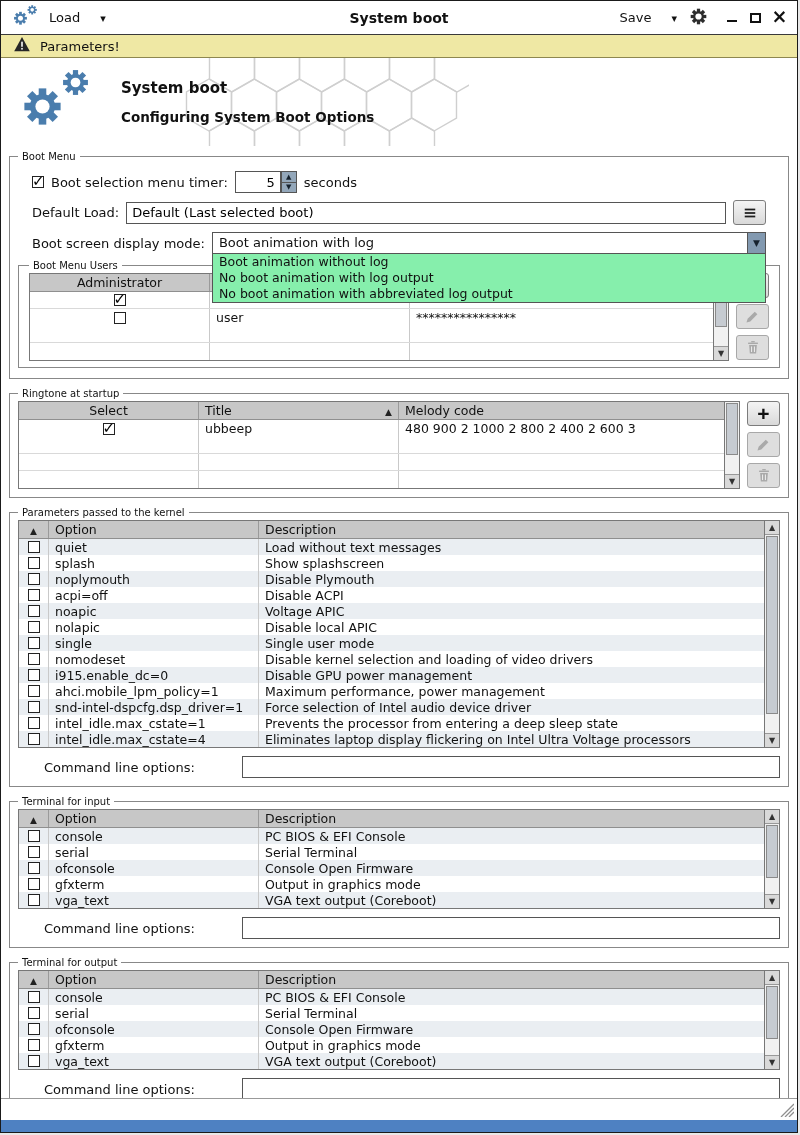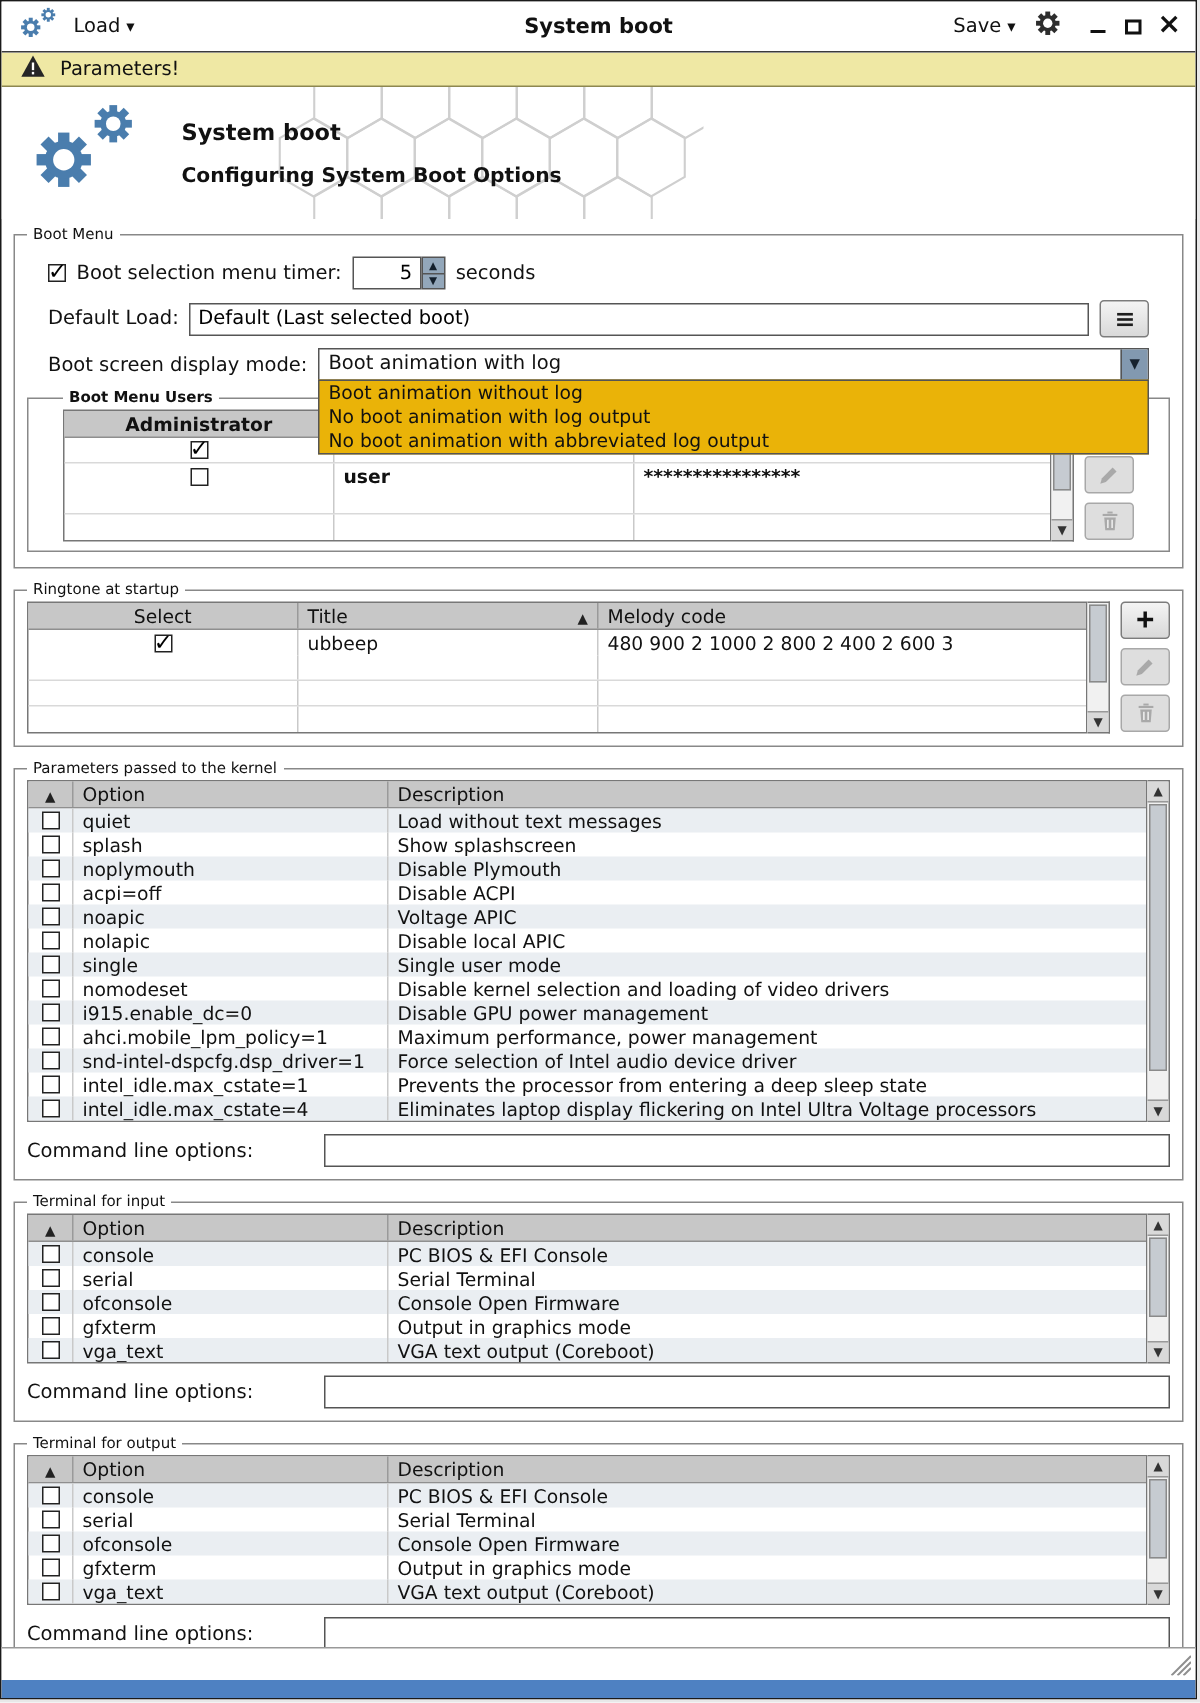--- a/index.html
+++ b/index.html
@@ -7,21 +7,21 @@
   body { font-family:"DejaVu Sans", sans-serif; font-size:13px; color:#111; }
   .window { width:798px; height:1133px; border:1px solid #1a1a1a; background:#fff;
             display:flex; flex-direction:column; position:relative; overflow:hidden; }
 
   
   .titlebar { height:34px; flex:none; display:flex; align-items:center; padding:0 10px;
               border-bottom:1px solid #3a3a3a; position:relative; background:#fff; }
   .tb-left { display:flex; align-items:center; gap:9px; z-index:1; }
   .tb-title { position:absolute; left:0; right:0; text-align:center; font-weight:bold; font-size:14px; }
   .tb-right { margin-left:auto; display:flex; align-items:center; gap:12px; z-index:1; }
-  .menu-btn { display:flex; align-items:center; gap:4px; cursor:pointer; font-size:13px; }
+  .menu-btn { display:flex; align-items:center; gap:20px; cursor:pointer; font-size:13px; }
   .caret::after { content:"▾"; font-size:11px; line-height:1; }
   .winbtns { display:flex; align-items:center; gap:9px; margin-left:4px; }
   .winbtn { display:flex; align-items:center; justify-content:center; width:15px; height:15px; cursor:pointer; }
   .min-glyph { width:10px; height:2px; background:#111; margin-top:6px; }
   .max-glyph { width:11px; height:10px; border:2px solid #111; }
   .close-glyph::after { content:"×"; font-size:19px; font-weight:bold; line-height:12px; }
 
   
   .attention { height:23px; flex:none; background:var(--warning_bg,#efe8a4);
                border-bottom:1px solid #8d8750; display:flex; align-items:center; gap:9px;
@@ -33,21 +33,21 @@
   .hexes { position:absolute; left:96px; top:-2px; z-index:0; }
   .logo-lg { z-index:1; flex:none; }
   .header-text { margin-left:26px; z-index:1; }
   .h-title { font-weight:bold; font-size:15px; margin-bottom:12px; }
   .h-sub { font-weight:bold; font-size:13.5px; }
 
   
   .content { flex:1; padding-top:2px; min-height:0; }
   fieldset { border:1px solid #888; margin:3px 8px 9px; padding:2px 8px 8px; min-width:0; }
   legend { font-size:10px; padding:0 4px; }
-  fieldset.sub { margin:6px 0 2px; padding:2px 23px 6px;font-weight:bold; }
+  fieldset.sub { margin:6px 0 2px; padding:2px 10px 6px; }
 
   .form-row { display:flex; align-items:center; gap:7px; margin:7px 14px; }
   .form-row label { flex:none; }
 
   .cb { width:12px; height:12px; border:1px solid #222; background:#fff; display:inline-block;
         position:relative; flex:none; cursor:pointer; }
   .cb.on::after { content:"✓"; position:absolute; left:-1px; top:-5px; font-size:15px; font-weight:bold; color:#000; }
 
   input[type=text] { font:inherit; border:1px solid #555; height:22px; padding:0 5px; background:#fff; }
   .spinbox { display:flex; align-items:stretch; height:22px; }
@@ -65,21 +65,21 @@
   .icon-btn.disabled { background:#dedede; border-color:#a8a8a8; cursor:default; }
   .plus::after { content:"+"; font-size:21px; font-weight:bold; line-height:1; color:#111; }
 
   
   .combobox { position:relative; flex:1; min-width:0; display:flex; align-items:stretch;
               border:1px solid #555; height:22px; background:#fff; cursor:pointer; }
   .combo-value { flex:1; padding:2px 6px; overflow:hidden; white-space:nowrap; }
   .combo-arrow { width:18px; flex:none; background:#8299b0; border-left:1px solid #555;
                  display:flex; align-items:center; justify-content:center; }
   .combo-arrow::after { content:"▼"; font-size:9px; color:#16222e; }
-  .combo-list { position:absolute; top:100%; left:-1px; right:-1px; background:#eab308;
+  .combo-list { position:absolute; top:100%; left:-1px; right:-1px; background:#86efac;
                 border:1px solid #555; z-index:40; }
   .combo-item { height:16px; line-height:16px; padding:0 6px; font-size:12.5px; white-space:nowrap;
                 overflow:hidden; cursor:pointer; }
 
   
   .table-wrap { display:flex; align-items:stretch; }
   .table { flex:1; min-width:0; border:1px solid #777; background:#fff; font-size:12.5px; }
   .thead { display:flex; background:#c7c7c7; border-bottom:1px solid #8f8f8f; height:18px; }
   .th { padding:1px 6px; border-right:1px solid #9a9a9a; overflow:hidden; white-space:nowrap; cursor:pointer; }
   .th:last-child { border-right:none; }
@@ -106,21 +106,21 @@
              display:flex; flex-direction:column; cursor:pointer; }
   .sb-btn { height:14px; flex:none; background:#d9d9d9; display:flex; align-items:center; justify-content:center; }
   .sb-btn.up { border-bottom:1px solid #999; }
   .sb-btn.down { border-top:1px solid #999; }
   .sb-up::after { content:"▲"; font-size:8px; color:#333; }
   .sb-down::after { content:"▼"; font-size:8px; color:#333; }
   .sb-track { flex:1; position:relative; }
   .sb-thumb { position:absolute; left:1px; right:1px; top:1px; background:#c6cbd1; border:1px solid #8a8a8a; }
 
   .btn-col { display:flex; flex-direction:column; gap:6px; margin-left:7px; }
-  .cmd-row { display:flex; align-items:center; margin-top:8px; }
+  .cmd-row { display:flex; align-items:center; margin-top:8px;margin-left:26px; }
   .cmd-row label { width:198px; flex:none; }
 
   
   .status-strip { height:22px; flex:none; border-top:1px solid #999; display:flex; align-items:center;
                   justify-content:flex-end; padding-right:3px; background:#fff; }
   .bottom-bar { height:12px; flex:none; background:var(--bottom_bar,#4e81c2); }
 </style>
 </head>
 <body>
 

